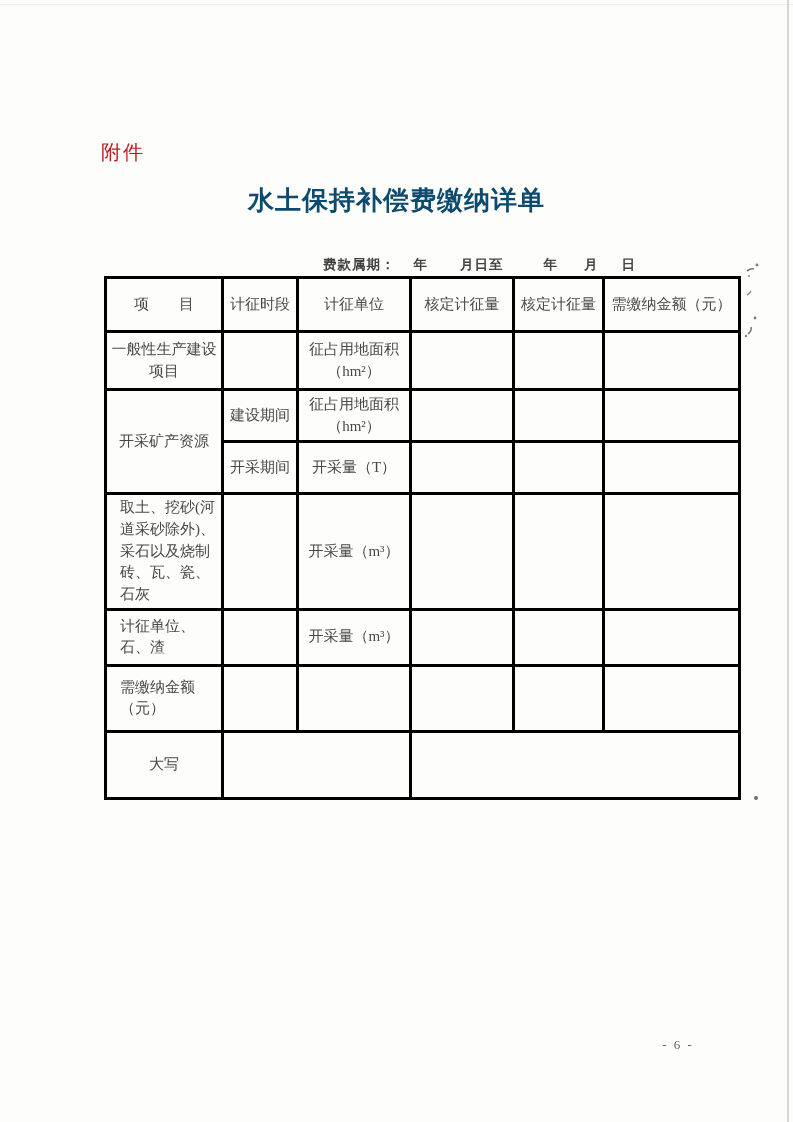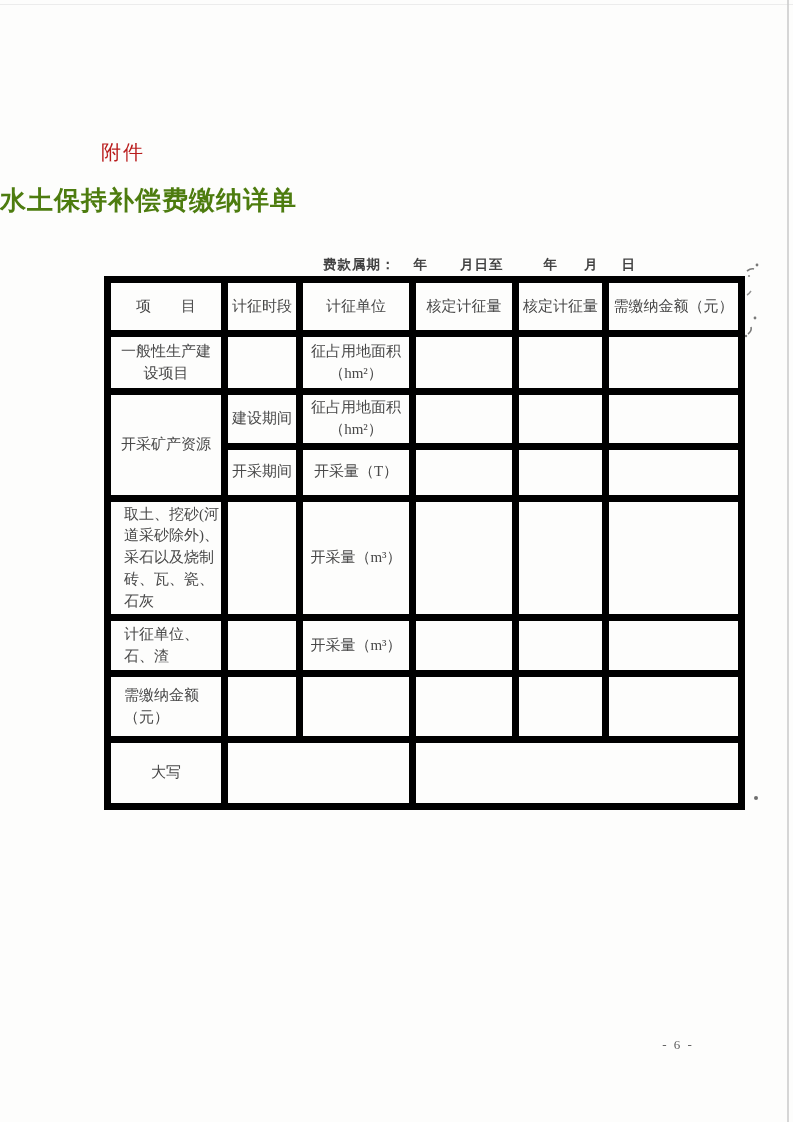--- a/index.html
+++ b/index.html
@@ -15,42 +15,42 @@
   .scan-edge-right{position:absolute;top:0;left:787px;width:2px;height:1122px;background:#cccccc;opacity:.8;}
   .scan-edge-top{position:absolute;top:4px;left:0;width:793px;height:1px;background:#ececec;}
   .pen-mark{position:absolute;color:#4c4c4c;}
 
   .attachment{
     position:absolute;left:101px;top:139px;
     font-size:20px;letter-spacing:2px;color:#b91c1c;
   }
   .doc-title{
     position:absolute;left:0;top:183px;width:793px;
-    text-align:left;font-size:26px;font-weight:bold;
-    letter-spacing:1px;color:#4d7c0f;
+    text-align:center;font-size:26px;font-weight:bold;
+    letter-spacing:1px;color:#0c4a6e;
   }
   .period-line{
     position:absolute;left:323px;top:256px;
     font-size:13.5px;font-weight:bold;color:#424242;
     white-space:nowrap;letter-spacing:1px;
   }
   .period-line .seg{display:inline-block;text-align:right;}
   .seg-y1{margin-left:18px;}
   .seg-m1{margin-left:32px;}
   .seg-d1{}
   .seg-y2{margin-left:40px;}
   .seg-m2{margin-left:26px;}
   .seg-d2{margin-left:23px;}
 
   table.fee-table{
     position:absolute;left:104px;top:276px;
     width:634px;border-collapse:collapse;table-layout:fixed;
   }
   .fee-table td,.fee-table th{
-    border:7px solid #000000;
+    border:3px solid #000000;
     font-size:15px;font-weight:normal;
     text-align:center;vertical-align:middle;
     padding:2px 3px;color:#484848;
     line-height:1.45;
     overflow:hidden;
   }
   .fee-table .left{text-align:left;padding-left:13px;padding-right:2px;}
   tr.r-head{height:54px;}
   tr.r1{height:58px;}
   tr.r2{height:52px;}

